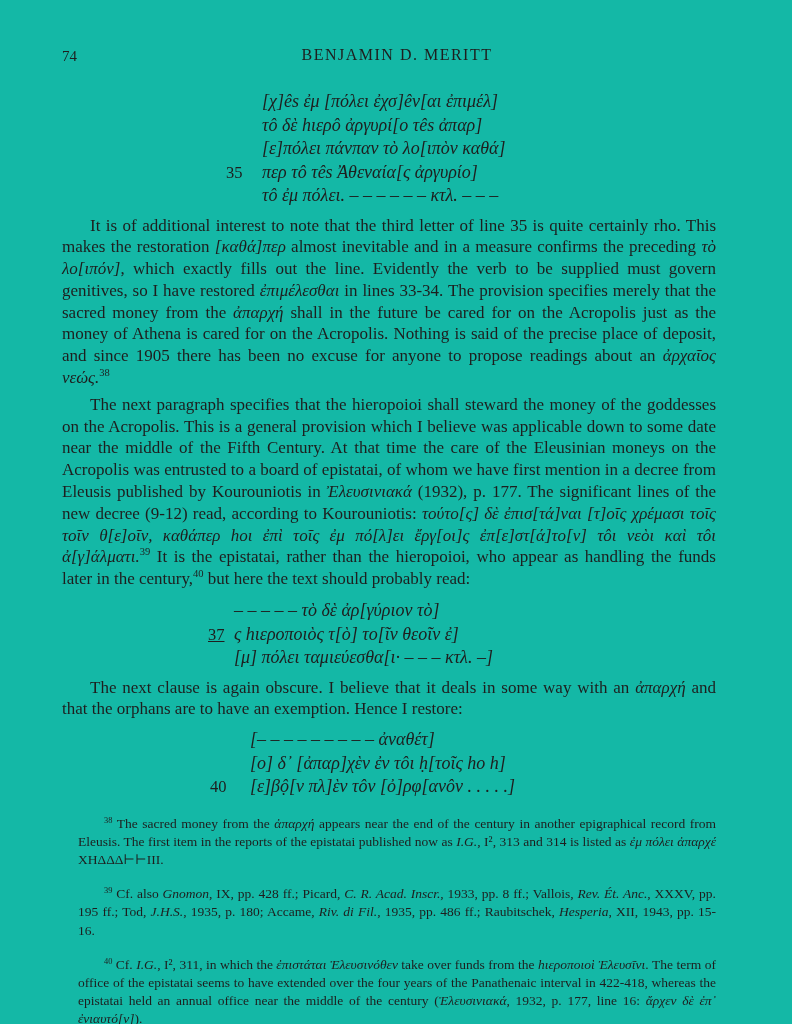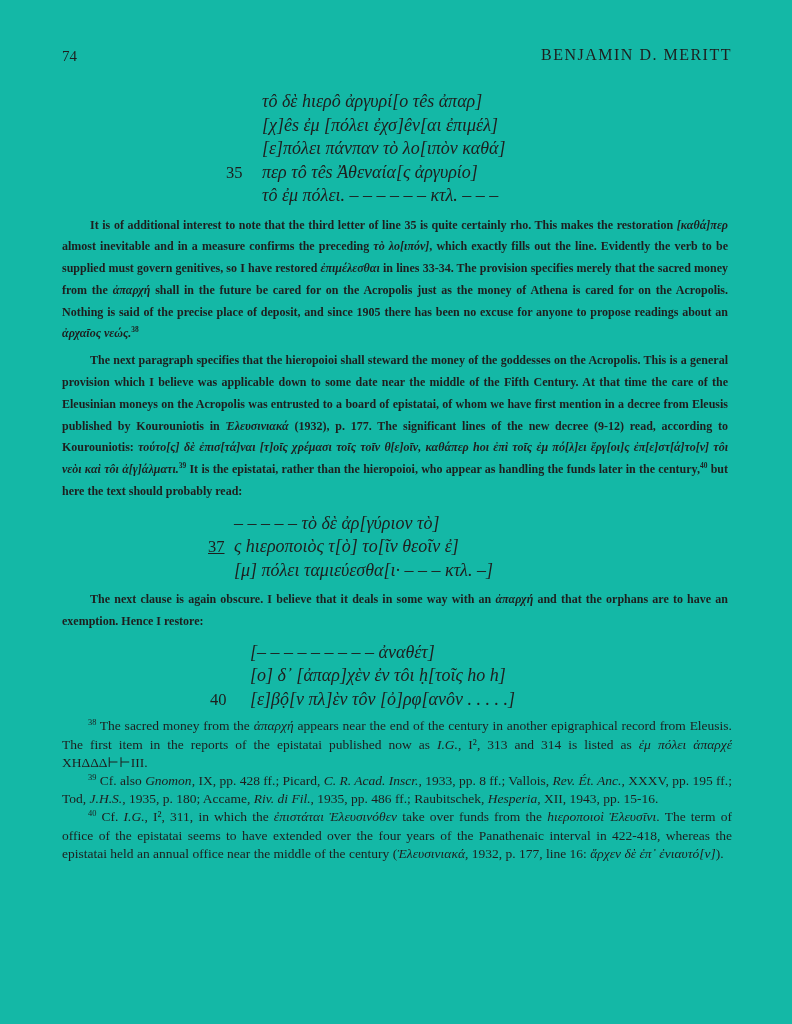--- a/index.html
+++ b/index.html
@@ -11,46 +11,46 @@
     font-family: "Liberation Serif", "DejaVu Serif", serif;
     position: relative;
     overflow: hidden;
   }
   .content {
     position: absolute; left: 62px; top: 46px; width: 670px;
   }
   .header { position: relative; height: 20px; }
   .page-num { position: absolute; left: 0; top: 2px; font-size: 15px; }
   .running-head {
-    text-align: right; font-size: 16px; letter-spacing: 1.5px;
+    text-align: center; font-size: 16px; letter-spacing: 1.5px;
   }
 
   
   .insc { font-size: 18px; line-height: 23.5px; font-style: italic; }
   .insc .iline { display: flex; }
   .insc .num { font-style: normal; font-size: 16.5px; flex: 0 0 auto; }
   .insc-1 { margin: 24px 0 0 164px; }
   .insc-1 .num { width: 36px; }
   .insc-2 { margin: 9px 0 0 146px; }
   .insc-2 .num { width: 26px; text-decoration: underline; }
   .insc-3 { margin: 8px 0 0 148px; }
   .insc-3 .num { width: 40px; }
 
   
   p.body-para {
-    margin: 5px 4px 0 0;
-    font-size: 12px; line-height: 21.8px;
-    text-align: justify; text-indent: 28px; font-weight: bold;
+    margin: 5px 16px 0 0;
+    font-size: 17px; line-height: 21.8px;
+    text-align: justify; text-indent: 28px;
   }
   p.body-para.after-block { margin-top: 7px; }
 
   
   .footnotes { margin-top: 6px; }
   .footnotes p {
-    margin: 0;
+    margin: 16px;
     font-size: 13.5px; line-height: 18.2px;
     text-align: justify; text-indent: 26px;
   }
 
   
   .s-g { font-style: italic; }   
   .s-i { font-style: italic; }   
   .s-sup { vertical-align: super; font-size: 62%; line-height: 0; }
 </style>
 </head>
@@ -60,25 +60,25 @@
   <div class="content">
 
     <div class="header">
       <span class="page-num">74</span>
       <div class="running-head">BENJAMIN D. MERITT</div>
     </div>
 
     <div class="insc insc-1">
       <div class="iline">
         <span class="num"></span>
-        <span class="txt">τô δὲ hιερô ἀργυρί[ο τês ἀπαρ]</span>
+        <span class="txt">[χ]ês ἐμ [πόλει ἐχσ]êν[αι ἐπιμέλ]</span>
       </div>
       <div class="iline">
         <span class="num"></span>
-        <span class="txt">[χ]ês ἐμ [πόλει ἐχσ]êν[αι ἐπιμέλ]</span>
+        <span class="txt">τô δὲ hιερô ἀργυρί[ο τês ἀπαρ]</span>
       </div>
       <div class="iline">
         <span class="num"></span>
         <span class="txt">[ε]πόλει πάνπαν τὸ λο[ιπὸν καθά]</span>
       </div>
       <div class="iline">
         <span class="num">35</span>
         <span class="txt">περ τô τês Ἀθεναία[ς ἀργυρίο]</span>
       </div>
       <div class="iline">

